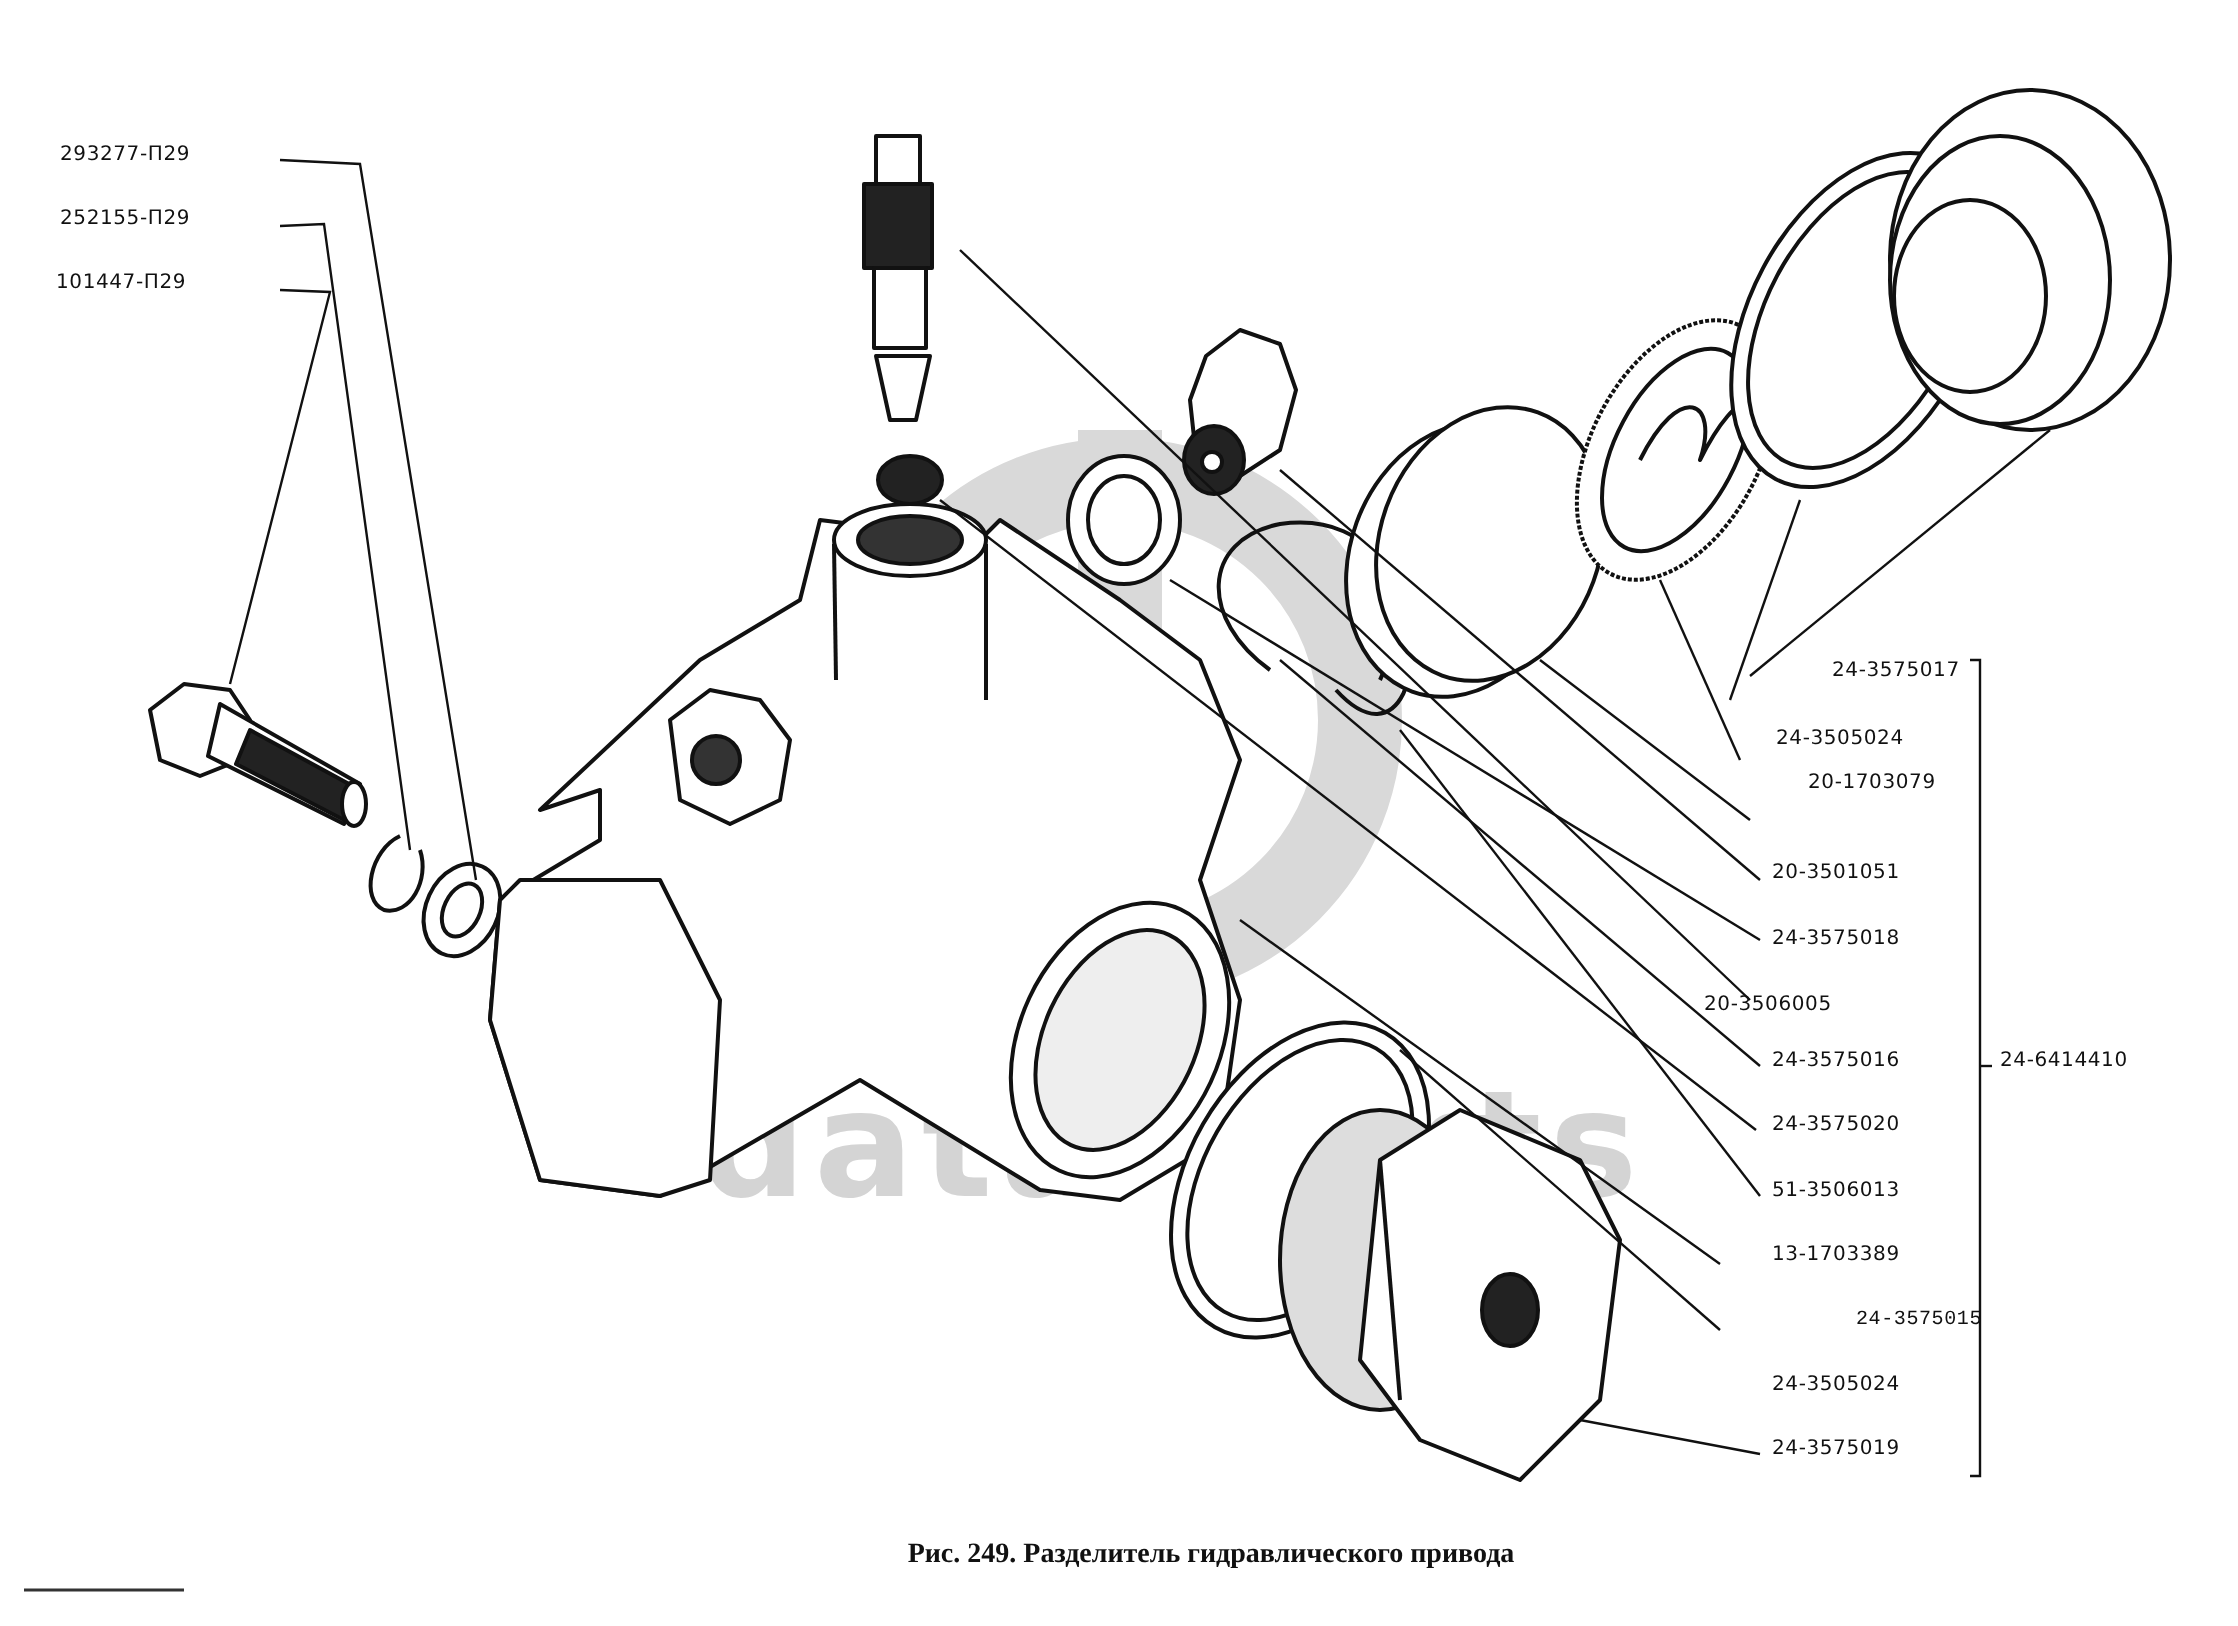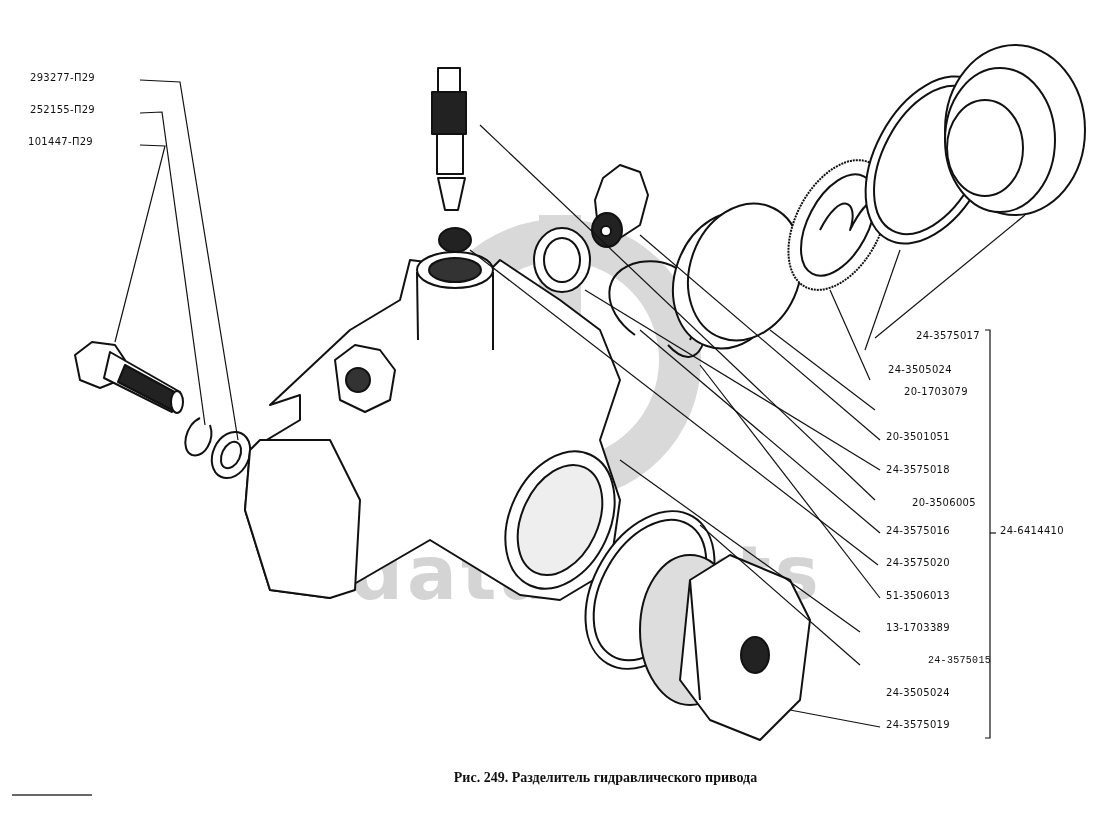--- a/index.html
+++ b/index.html
@@ -131,21 +131,21 @@
 
 <div class="lbl" style="left:30px; top:72px;">293277-П29</div>
 <div class="lbl" style="left:30px; top:104px;">252155-П29</div>
 <div class="lbl" style="left:28px; top:136px;">101447-П29</div>
 
 <div class="lbl" style="left:888px; top:330px;margin-left:28px;">24-3575017</div>
 <div class="lbl" style="left:888px; top:364px;">24-3505024</div>
 <div class="lbl" style="left:888px; top:386px;margin-left:16px;">20-1703079</div>
 <div class="lbl" style="left:886px; top:431px;">20-3501051</div>
 <div class="lbl" style="left:886px; top:464px;">24-3575018</div>
-<div class="lbl" style="left:912px; top:497px;">20-3506005</div>
+<div class="lbl" style="left:852px; top:497px;">20-3506005</div>
 <div class="lbl" style="left:886px; top:525px;">24-3575016</div>
 <div class="lbl" style="left:886px; top:557px;text-align:right;">24-3575020</div>
 <div class="lbl" style="left:886px; top:590px;">51-3506013</div>
 <div class="lbl" style="left:886px; top:622px;text-align:center;">13-1703389</div>
 <div class="lbl" style="left:928px; top:655px;font-family:Liberation Mono, monospace;">24-3575015</div>
 <div class="lbl" style="left:886px; top:687px;">24-3505024</div>
 <div class="lbl" style="left:886px; top:719px;">24-3575019</div>
 
 <div class="lbl" style="left:1000px; top:525px;">24-6414410</div>
 

